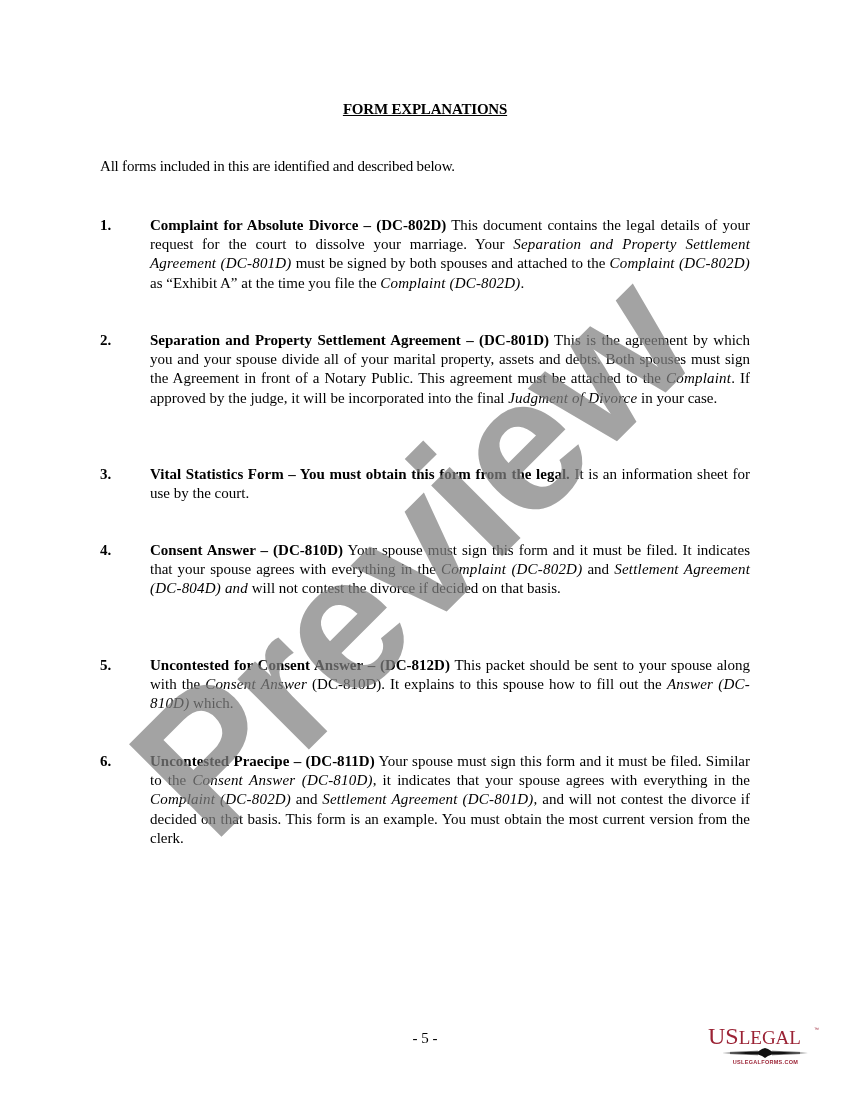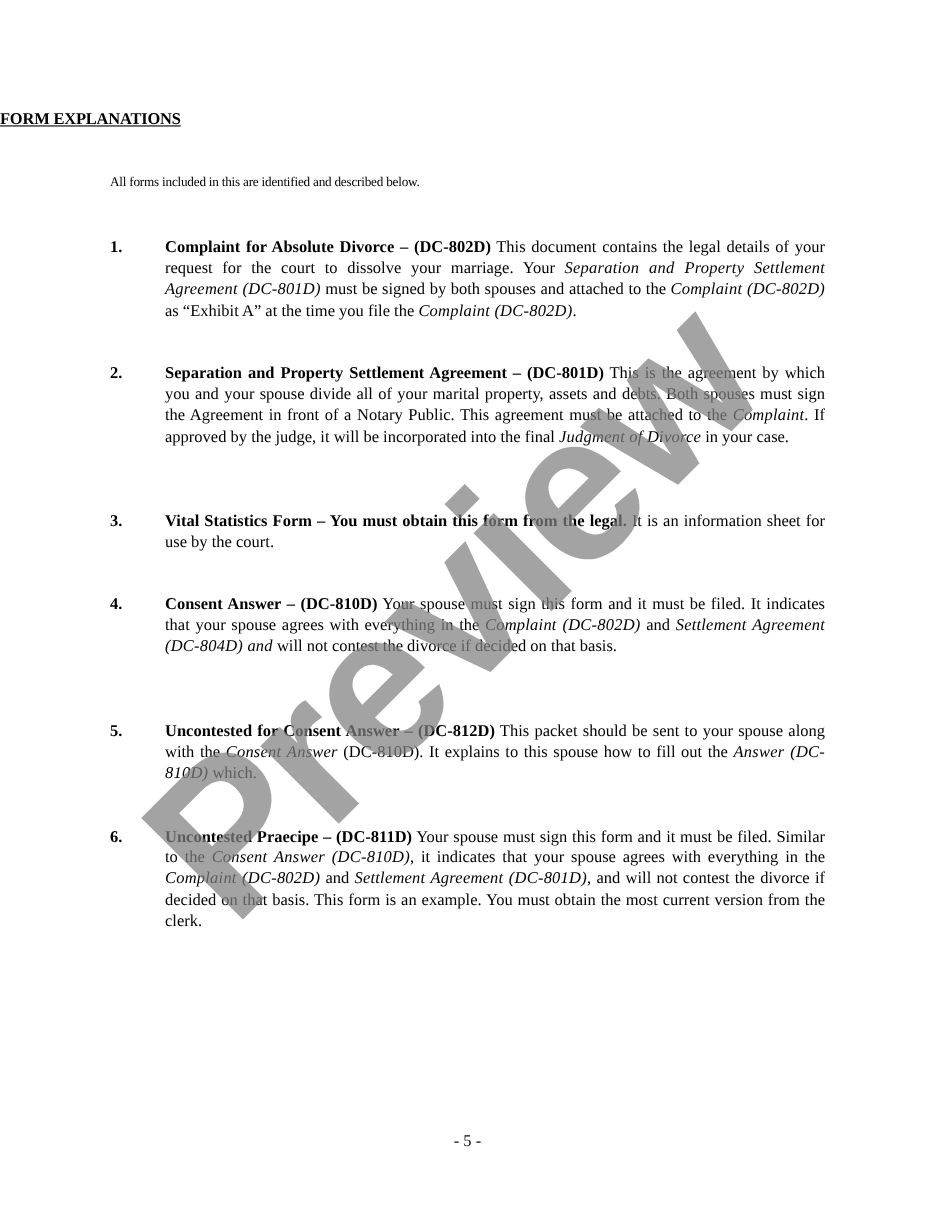--- a/index.html
+++ b/index.html
@@ -1,21 +1,21 @@
 <!DOCTYPE html>
 <html><head>
   <meta charset="utf-8">
   <style>
     html, body { margin: 0; padding: 0; background: #ffffff; }
     body { width: 850px; height: 1100px; position: relative; overflow: hidden;
            font-family: "Liberation Serif", "DejaVu Serif", serif; color: #000; }
     .page { position: absolute; left: 0; top: 0; width: 850px; height: 1100px; }
-    .title { position: absolute; left: 0; width: 850px; top: 101px; 
+    .title { position: absolute; left: 0; width: 850px; top: 101px; text-align: center;
              font-weight: bold; font-size: 15px; text-decoration: underline; letter-spacing: -0.2px; }
-    .intro { position: absolute; left: 100px; top: 158px; font-size: 12px; letter-spacing: -0.2px; }
+    .intro { position: absolute; left: 100px; top: 158px; font-size: 15px; letter-spacing: -0.2px; }
     .item { position: absolute; left: 100px; width: 650px; font-size: 15px; line-height: 19.2px; }
     .item .num { position: absolute; left: 0; top: 0; font-weight: bold; }
     .item .body { margin-left: 50px; text-align: justify; }
     .item .head { font-weight: bold; }
     .item i { font-style: italic; letter-spacing: 0.2px; }
     .pagenum { position: absolute; top: 1030px; left: 0; width: 850px; text-align: center; font-size: 15px; }
     .logo { position: absolute; left: 708px; top: 1024px; width: 115px; height: 44px; }
     .logo .brand { font-family: "Liberation Serif", serif; color: #9b2335; font-size: 24px; line-height: 24px;
                    letter-spacing: 0px; }
     .logo .brand .small { font-size: 19px; }
@@ -72,17 +72,26 @@
 
   <div class="item" style="top:752px">
     <span class="num">6.</span>
     <div class="body">
       <span class="head">Uncontested Praecipe – (DC-811D)</span><span class="segs"><span> Your spouse must sign this form and it must be filed.  Similar to the </span><i>Consent Answer (DC-810D)</i><span>, it indicates that your spouse agrees with everything in the </span><i>Complaint (DC-802D)</i><span> and </span><i>Settlement Agreement (DC-801D),</i><span> and will not contest the divorce if decided on that basis. This form is an example. You must obtain the most current version from the clerk.</span></span>
     </div>
   </div>
 
   <div class="pagenum">- 5 -</div>
 
+  <div class="logo">
+    <div class="brand"><span>US</span><span class="small">LEGAL</span></div>
+    <span class="tm">™</span>
+    <svg class="eagle" viewBox="0 0 86 10">
+      <path d="M0 5 L36 3.5 L40 1 L43 0 L46 1 L50 3.5 L86 5 L50 6.5 L46 8 L43 10 L40 8 L36 6.5 Z" fill="#111"></path>
+      <path d="M8 4.4 L36 3.2 M8 5.6 L36 6.8 M50 3.2 L78 4.4 M50 6.8 L78 5.6" stroke="#111" stroke-width="0.6"></path>
+    </svg>
+    <div class="url">USLEGALFORMS.COM</div>
+  </div>
 
   <div class="watermark">
     <span>Preview</span>
   </div>
 </div>
 
 </body></html>

